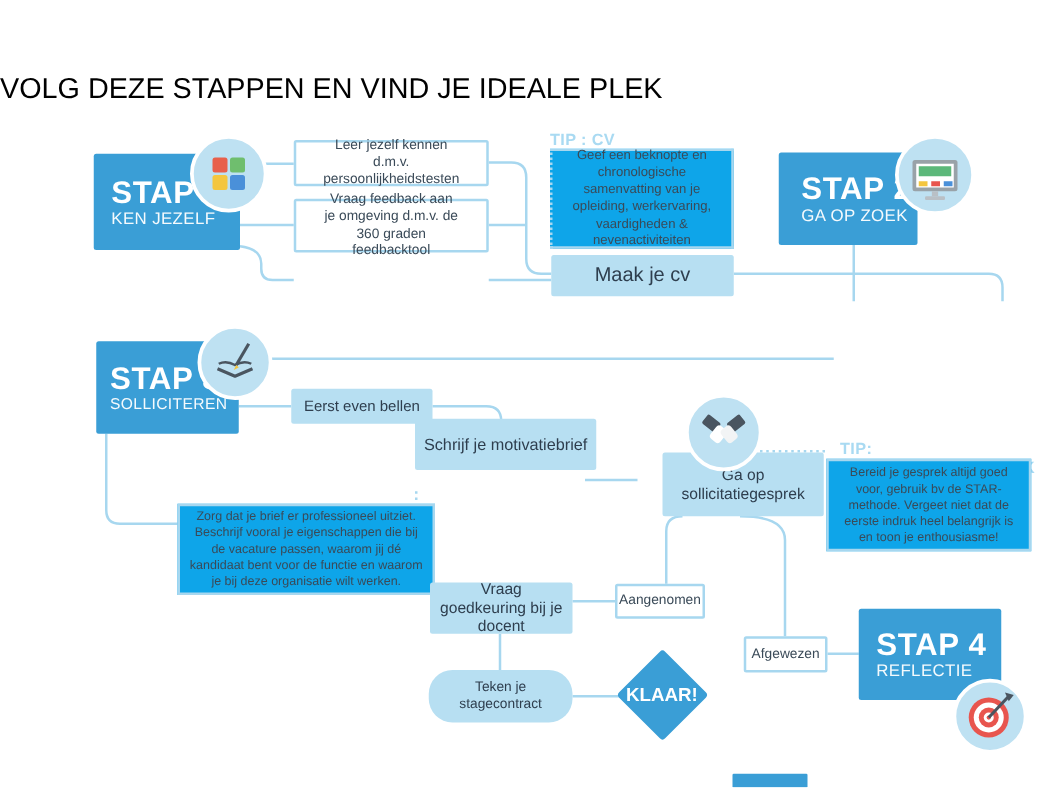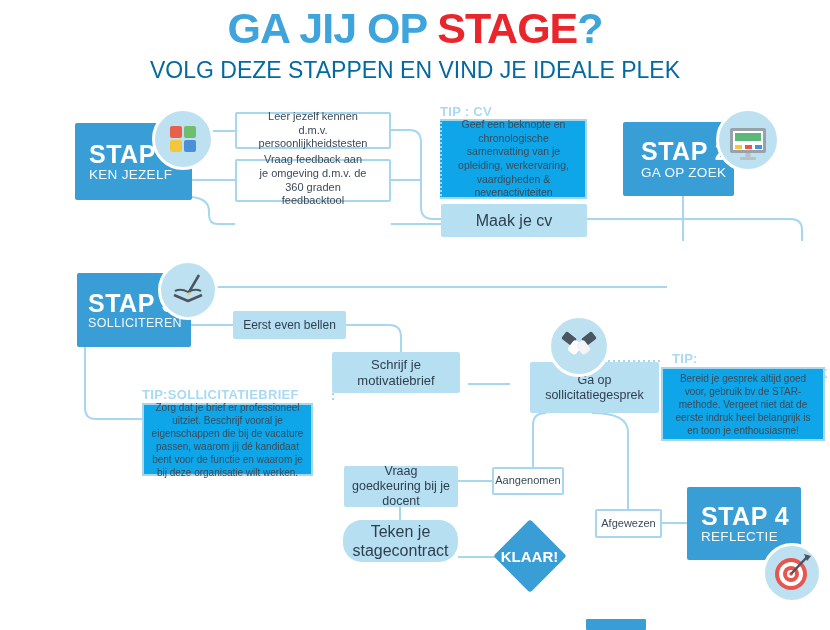--- a/index.html
+++ b/index.html
@@ -4,21 +4,21 @@
 <style>
   html,body{margin:0;padding:0;background:#fff;}
   #stage{position:relative;width:830px;height:630px;background:#fff;overflow:hidden;
          font-family:"Liberation Sans", sans-serif;}
   .abs{position:absolute;}
 
   
   .title{top:4px;left:0;width:830px;text-align:center;font-size:43px;font-weight:bold;
          color:#3FA4DC;letter-spacing:-1px;}
   .title .red{color:#E8262B;}
-  .subtitle{top:57px;left:0;width:830px;text-align:center;font-size:23px;color:#0369a1;}
+  .subtitle{top:57px;left:0;width:830px;font-size:23px;color:#000000;}
 
   
   .stap{background:#3A9ED6;color:#fff;display:flex;flex-direction:column;justify-content:center;
         padding-left:14px;box-sizing:border-box;border-radius:2px;z-index:2;}
   .stap .t{font-size:25px;font-weight:bold;letter-spacing:0.5px;line-height:1.05;}
   .stap .s{font-size:13.5px;color:rgba(255,255,255,0.95);letter-spacing:0.3px;}
 
   
   .circ{border-radius:50%;background:#BEE1F2;border:3px solid #fff;z-index:3;
         display:flex;align-items:center;justify-content:center;}
@@ -82,21 +82,20 @@
       <path d="M492,481 H458"></path>
       <path d="M662,523 H687"></path>
       <path d="M400,507 V536"></path>
       <path d="M458,557 H496"></path>
       <path d="M85,347 V408 Q85,419 96,419 H142"></path>
       <path d="M333,393 V403" stroke-dasharray="2,3"></path>
       <path d="M608,361 H661" stroke-dasharray="2,3"></path>
     </g>
   </svg>
 
-  <div class="abs title"><span>GA JIJ OP </span><span class="red">STAGE</span><span>?</span></div>
   <div class="abs subtitle">VOLG DEZE STAPPEN EN VIND JE IDEALE PLEK</div>
 
   <div class="abs stap" style="left:75px;top:123px;width:117px;height:77px;">
     <span class="t">STAP 1</span>
     <span class="s">KEN JEZELF</span>
   </div>
   <div class="abs circ" style="left:152px;top:108px;width:56px;height:56px;">
     <div class="puzzle">
       <div style="background:#E8604C;"></div>
       <div style="background:#6FBE6E;"></div>
@@ -133,42 +132,41 @@
   </div>
   <div class="abs circ" style="left:158px;top:260px;width:54px;height:54px;">
     <svg width="44" height="44" viewBox="0 0 44 44">
       <path d="M8,27 L22,33 L36,27" fill="none" stroke="#4A5560" stroke-width="2.5" stroke-linejoin="round"></path>
       <path d="M9,23 Q15,20 22,24 Q29,20 35,23" fill="none" stroke="#4A5560" stroke-width="2"></path>
       <line x1="23" y1="24" x2="33" y2="7" stroke="#4A5560" stroke-width="2.5"></line>
       <path d="M23,24 L21,28 L25,26 Z" fill="#F4C63F"></path>
     </svg>
   </div>
   <div class="abs bbox" style="left:233px;top:311px;width:113px;height:28px;font-size:12px;">Eerst even bellen</div>
-  <div class="abs bbox" style="left:332px;top:352px;width:128px;height:41px;font-size:13px;">Schrijf je motivatiebrief</div>
+  <div class="abs bbox" style="left:332px;top:335px;width:145px;height:41px;font-size:13px;">Schrijf je motivatiebrief</div>
 
   <div class="abs circ" style="left:548px;top:315px;width:56px;height:56px;">
     <svg width="44" height="44" viewBox="0 0 44 44">
       <rect x="6" y="10" width="13" height="9" rx="1.5" fill="#4A5560" transform="rotate(38 12 14)"></rect>
       <rect x="25" y="10" width="13" height="9" rx="1.5" fill="#4A5560" transform="rotate(-38 32 14)"></rect>
       <rect x="13" y="17" width="10" height="13" rx="3" fill="#fff" transform="rotate(38 18 23)"></rect>
       <rect x="21" y="17" width="10" height="13" rx="3" fill="#F2F4F5" transform="rotate(-38 26 23)"></rect>
     </svg>
   </div>
   <div class="abs bbox" style="left:510px;top:362px;width:129px;height:51px;font-size:12.5px;margin-left:20px;">Ga op sollicitatiegesprek</div>
 
   <div class="abs tiplabel" style="left:672px;top:351px;">TIP: SOLLICITATIEGESPREK</div>
   <div class="abs tipbox" style="left:661px;top:367px;width:164px;height:74px;font-size:10px;">Bereid je gesprek altijd goed voor, gebruik bv de STAR-methode. Vergeet niet dat de eerste indruk heel belangrijk is en toon je enthousiasme!</div>
 
-  <div class="abs tiplabel" style="left:142px;top:387px;">TIP:SOLLICITATIEBRIEF</div>
-  <div class="abs tipbox" style="left:142px;top:403px;width:171px;height:73px;font-size:10px;">Zorg dat je brief er professioneel uitziet. Beschrijf vooral je eigenschappen die bij de vacature passen, waarom jij dé kandidaat bent voor de functie en waarom je bij deze organisatie wilt werken.</div>
+  <div class="abs tipbox" style="left:142px;top:403px;width:206px;height:73px;font-size:10px;">Zorg dat je brief er professioneel uitziet. Beschrijf vooral je eigenschappen die bij de vacature passen, waarom jij dé kandidaat bent voor de functie en waarom je bij deze organisatie wilt werken.</div>
 
   <div class="abs bbox" style="left:344px;top:466px;width:114px;height:41px;font-size:12.5px;">Vraag goedkeuring bij je docent</div>
   <div class="abs wbox" style="left:492px;top:467px;width:72px;height:28px;">Aangenomen</div>
   <div class="abs wbox" style="left:595px;top:509px;width:67px;height:29px;">Afgewezen</div>
-  <div class="abs bbox" style="left:343px;top:520px;width:115px;height:42px;font-size:16px;border-radius:19px;">Teken je stagecontract</div>
+  <div class="abs bbox" style="left:343px;top:536px;width:115px;height:42px;font-size:11px;border-radius:19px;">Teken je stagecontract</div>
 
   <div class="abs diamond" style="left:504px;top:530px;">
     <span>KLAAR!</span>
   </div>
 
   <div class="abs stap" style="left:687px;top:487px;width:114px;height:73px;">
     <span class="t">STAP 4</span>
     <span class="s">REFLECTIE</span>
   </div>
   <div class="abs circ" style="left:762px;top:543px;width:54px;height:54px;">

